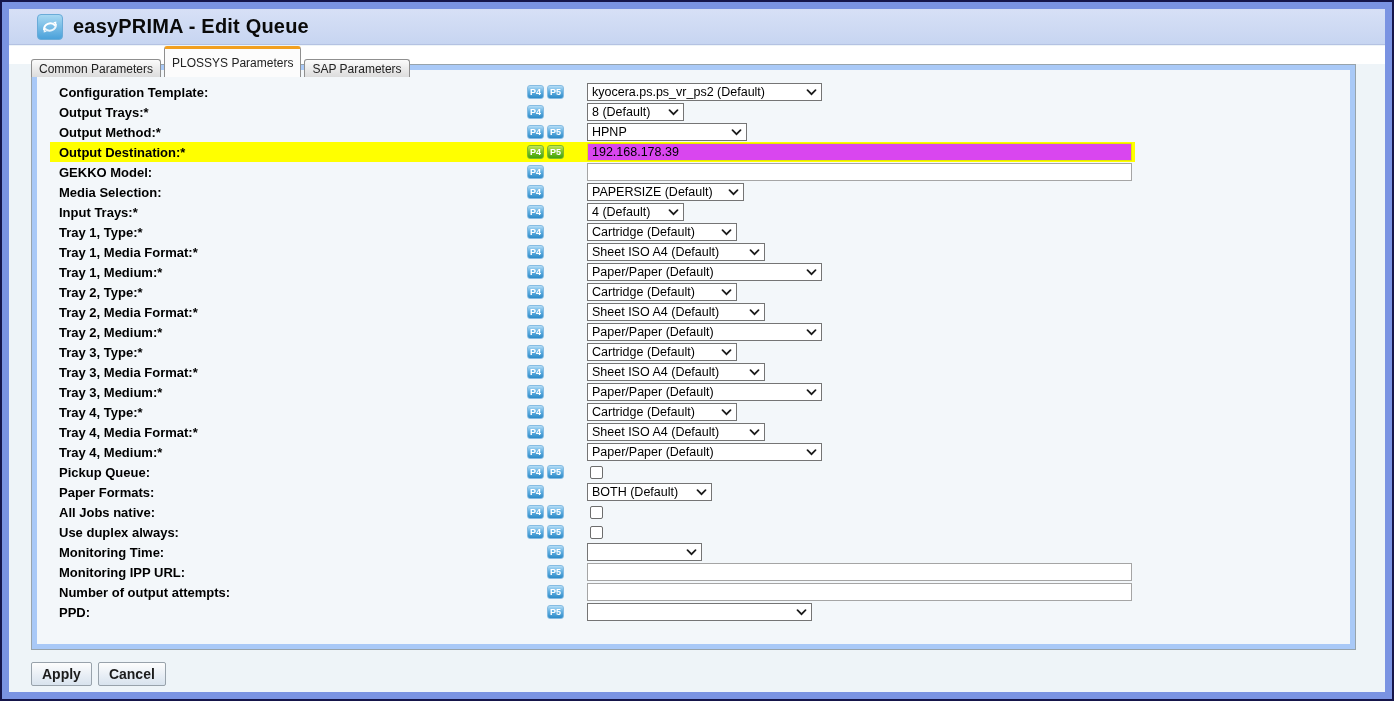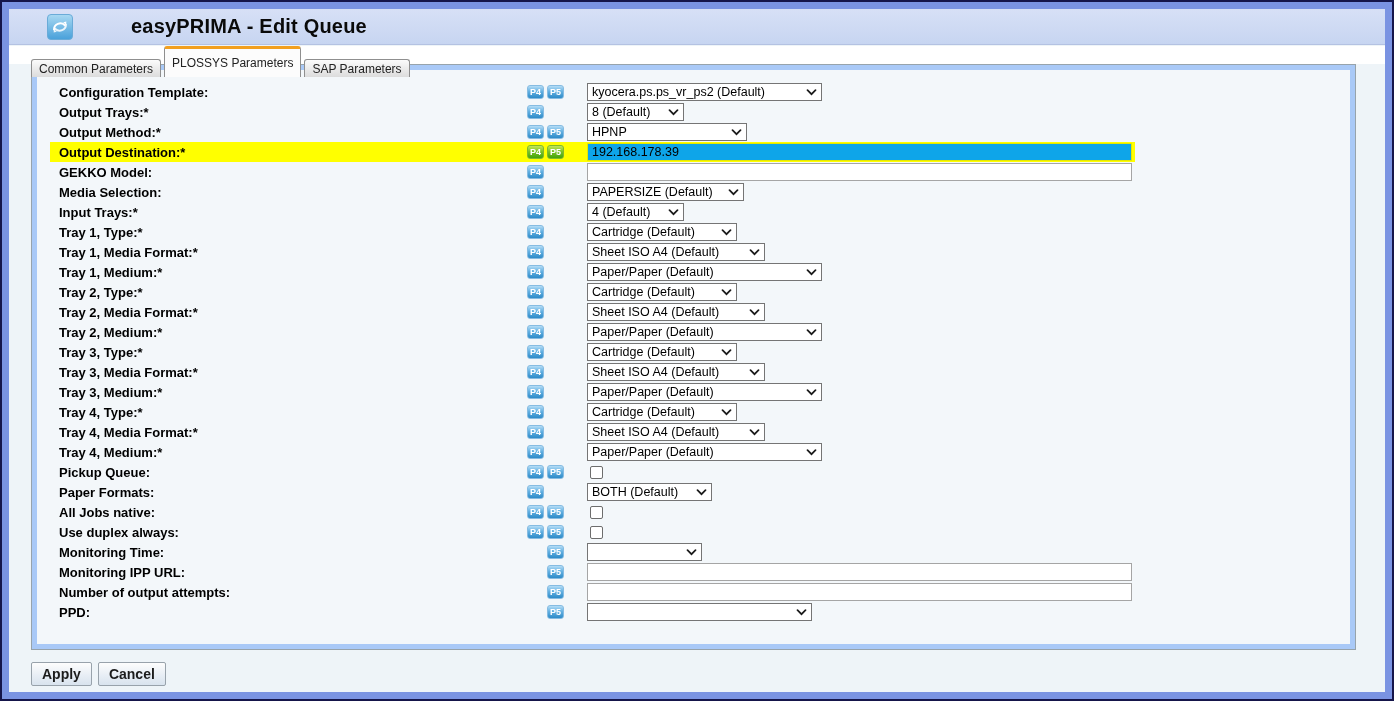--- a/index.html
+++ b/index.html
@@ -5,21 +5,21 @@
   * { margin:0; padding:0; box-sizing:border-box; }
   html,body { width:1394px; height:701px; font-family:"Liberation Sans", sans-serif; background:#ffffff; }
 
   .frame { position:absolute; inset:0; width:1394px; height:701px; border:2px solid #15154a; background:#7a93e2; }
   .frame-inner { position:absolute; inset:2px; border:5px solid #7a93e2; }
   .content { position:relative; width:100%; height:100%; background:#eef4f8; overflow:hidden; }
 
   
   .header { position:absolute; left:0; top:0; right:0; height:36px;
     background:linear-gradient(180deg,#d7e0f6 0%,#c7d5f1 100%);
-    border-bottom:1px solid #b4c2e2; display:flex; align-items:center; padding-left:38px;gap:48px; }
+    border-bottom:1px solid #b4c2e2; display:flex; align-items:center; padding-left:28px; }
   .app-icon { width:26px; height:26px; margin-right:10px; }
   .title { font-size:20px; font-weight:bold; color:#0a0a0a; letter-spacing:0.2px; }
 
   
   .tab-band { position:absolute; left:0; top:37px; right:0; height:18px; background:#ffffff; }
   .tabs { position:absolute; left:22px; top:37px; display:flex; align-items:flex-end; gap:3px; z-index:3; }
   .tab { height:18px; padding:0 7px; font-size:12px; color:#222; display:flex; align-items:center;
     background:linear-gradient(180deg,#fbfbfb 0%,#dcdcdc 100%);
     border:1px solid #8f8f8f; border-bottom:none; border-radius:3px 3px 0 0; cursor:default; }
   .tab.active { height:31px; background:#fcfcfc; border-top:3px solid #f2a020; font-weight:normal; z-index:4; }
@@ -37,21 +37,21 @@
   .badge { width:17px; height:14px; border-radius:3px; font-size:9px; font-weight:bold; color:#fff;
     display:flex; align-items:center; justify-content:center; line-height:14px; }
   .badge.blue { background:linear-gradient(180deg,#b5ddf6 0%,#64b1e2 45%,#2e8bc8 100%); border:1px solid #86bce2; }
   .badge.green { background:linear-gradient(180deg,#c4e658 0%,#7cc427 45%,#44a30e 100%); border:1px solid #7fba2a; }
 
   .sel { height:18px; background:#fff; border:1px solid #757575; display:flex; align-items:center;
     justify-content:space-between; padding:0 4px 0 4px; font-size:12.5px; color:#000; cursor:default; }
   .sel .val { white-space:nowrap; overflow:hidden; }
   .txt { height:18px; background:#fff; border:1px solid #a5a5a5; font-size:12.5px; color:#000;
     display:flex; align-items:center; padding:0 4px; }
-  .txt.hl-input { background:#0ea5e9; border-color:#e6e600; }
+  .txt.hl-input { background:#d946ef; border-color:#e6e600; }
   .txt.hl-input.ext { border-color:#dedebc; border-top-color:#f2f2da; }
   .sperr { border-bottom:2px dotted #e00000; }
   .cb { width:13px; height:13px; background:#fff; border:1px solid #6d6d6d; border-radius:2px; margin-left:3px; }
 
   
   .btn-row { position:absolute; left:22px; top:653px; display:flex; gap:6px; }
   .btn { height:24px; padding:0 10px; font-size:14px; font-weight:bold; color:#1c1c1c;
     background:linear-gradient(180deg,#fdfdfd 0%,#e8eef5 55%,#d9e3ee 100%);
     border:1px solid #98a2ab; border-radius:2px; font-family:"Liberation Sans",sans-serif; cursor:pointer; }
 </style>

